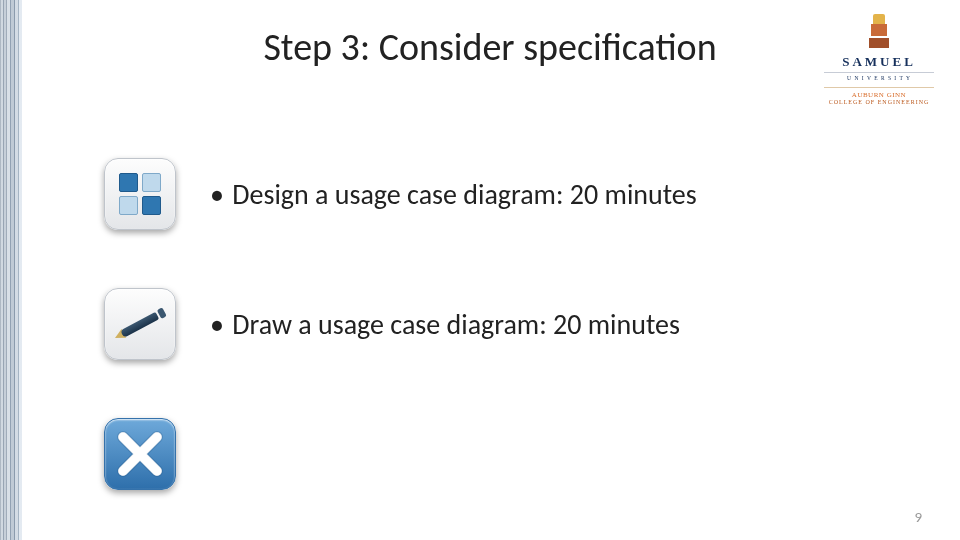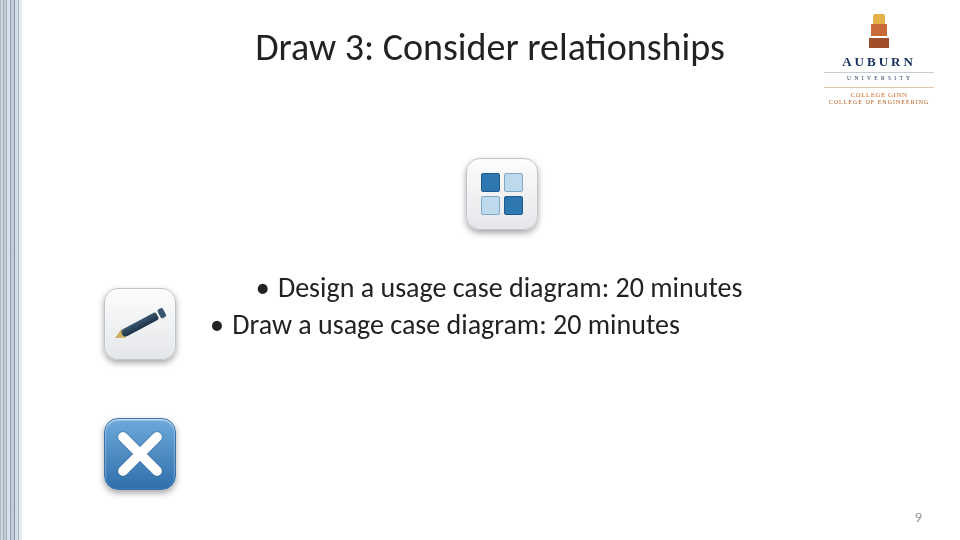--- a/index.html
+++ b/index.html
@@ -195,36 +195,36 @@
     font-size: 15px;
     color: #9a9a9a;
   }
 </style>
 </head>
 <body>
 
 <div class="left-strip"></div>
 
 <div class="title">
-  <span>Draw 3: Consider relationships</span><br>
+  <span>Step 3: Consider specification</span><br>
 </div>
 
 <div class="logo">
   <span class="tower">
     <span class="top"></span><span class="mid"></span><span class="base"></span>
   </span>
-  <div class="univ">AUBURN</div>
+  <div class="univ">SAMUEL</div>
   <div class="sub">U N I V E R S I T Y</div>
   <div class="coll">
-    <div>COLLEGE GINN</div>
+    <div>AUBURN GINN</div>
     <div class="c2">COLLEGE OF ENGINEERING</div>
   </div>
 </div>
 
-<div class="row" style="top:158px;flex-direction:column;">
+<div class="row" style="top:158px;">
   <div class="tile tile-white">
     <div class="grid4">
       <div></div>
         <div class="light"></div>
         <div class="light"></div>
         <div></div>
     </div>
   </div>
   <div class="txt">Design a usage case diagram: 20 minutes</div>
 </div>

